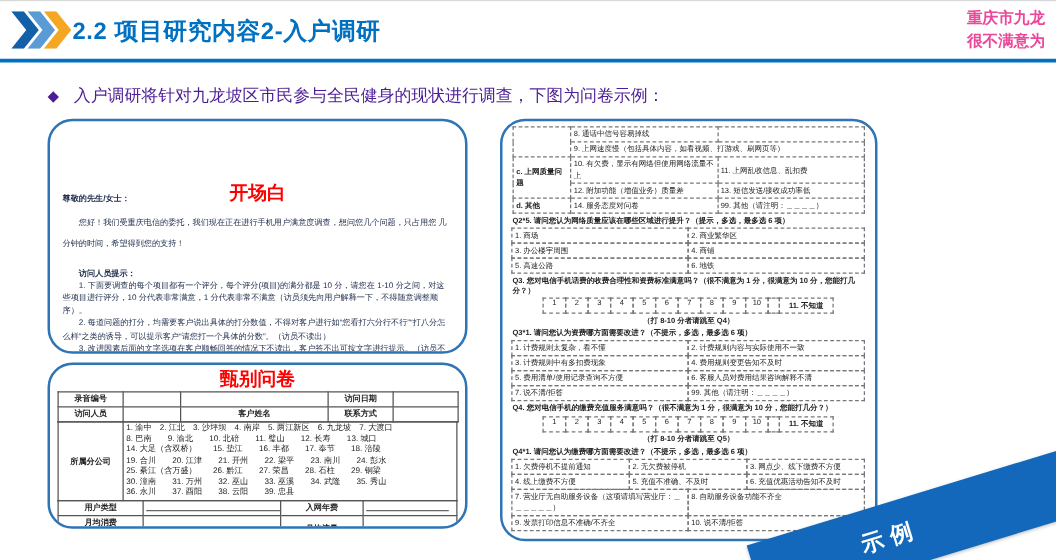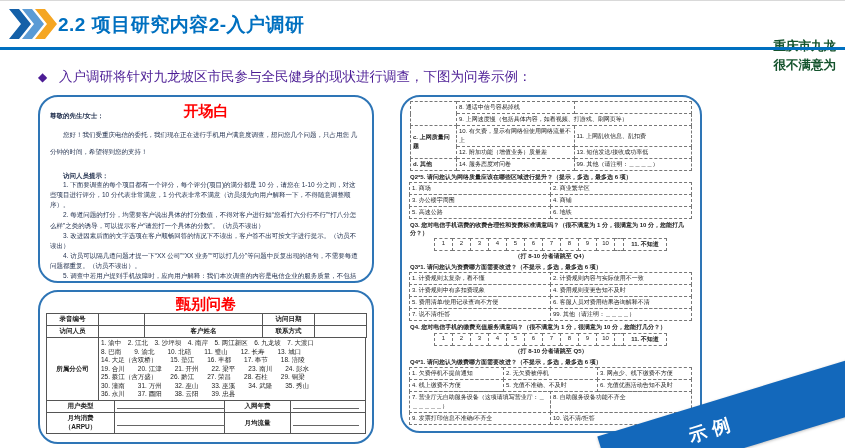--- a/index.html
+++ b/index.html
@@ -8,32 +8,32 @@
     position: relative;
     font-family: "Liberation Sans", sans-serif;
     background: #ffffff;
     overflow: hidden;
     border-top: 1px solid #d9d9d9;
   }
   
   .header { position:absolute; top:0; left:0; width:845px; height:46px; background:#fff;border-radius:19px; }
   .chev { position:absolute; left:9px; top:8px; width:48px; height:30px; }
   .page-title { position:absolute; left:58px; top:11px; font-size:19px; font-weight:bold; color:#0070C0; letter-spacing:0.5px; }
-  .org { position:absolute; right:9px; top:4px; text-align:right; font-size:12.5px; font-weight:bold; color:#14532d; line-height:1.5;margin-top:32px; }
+  .org { position:absolute; right:9px; top:4px; text-align:right; font-size:12.5px; font-weight:bold; color:#ec4899; line-height:1.5; }
   .divider { position:absolute; top:46px; left:0; width:845px; height:3px; background:#0070C0; }
   
   .intro { position:absolute; top:67px; left:38px; font-size:13.5px; color:#4c1d95; }
   .intro .diamond { font-size:12px; margin-right:8px; }
   
   .card { position:absolute; border:2px solid #2E75B6; border-radius:20px; background:#fff; overflow:hidden; }
   #card-opening   { left:38px;  top:94px;  width:336px; height:188px; padding:5px 10px; }
-  #card-screening { left:38px;  top:289px; width:336px; height:154px; padding:3px 6px; }
+  #card-screening { left:38px;  top:289px; width:336px; height:133px; padding:3px 6px; }
   #card-formal    { left:400px; top:94px;  width:302px; height:338px; padding:4px 8px; }
   .doc-title { text-align:center; color:#FF0000; font-weight:bold; font-size:15px; line-height:1.2; }
-  #card-opening .doc-title { margin-bottom:2px; }
+  #card-opening .doc-title { margin-bottom:2px;margin-top:44px; }
   
   .op-text { font-size:6.5px; color:#1c2b4a; line-height:1.5; word-break:break-all; }
   .op-salutation { margin-top:-11px; font-weight:bold; }
   .op-body { margin-top:6px; line-height:2.6; text-indent:13px; }
   .op-tips-title { margin-top:10px; text-indent:13px; font-weight:bold; }
   .tip-line { text-indent:13px; line-height:1.55; }
   
   .sc-table { width:100%; border-collapse:collapse; table-layout:fixed; font-size:6.5px; color:#222; }
   .sc-table th, .sc-table td { border:1px solid #555; padding:1px 2px; font-weight:normal; text-align:left; vertical-align:middle; word-break:break-all; }
   .sc-table th { font-weight:bold; text-align:center; }

